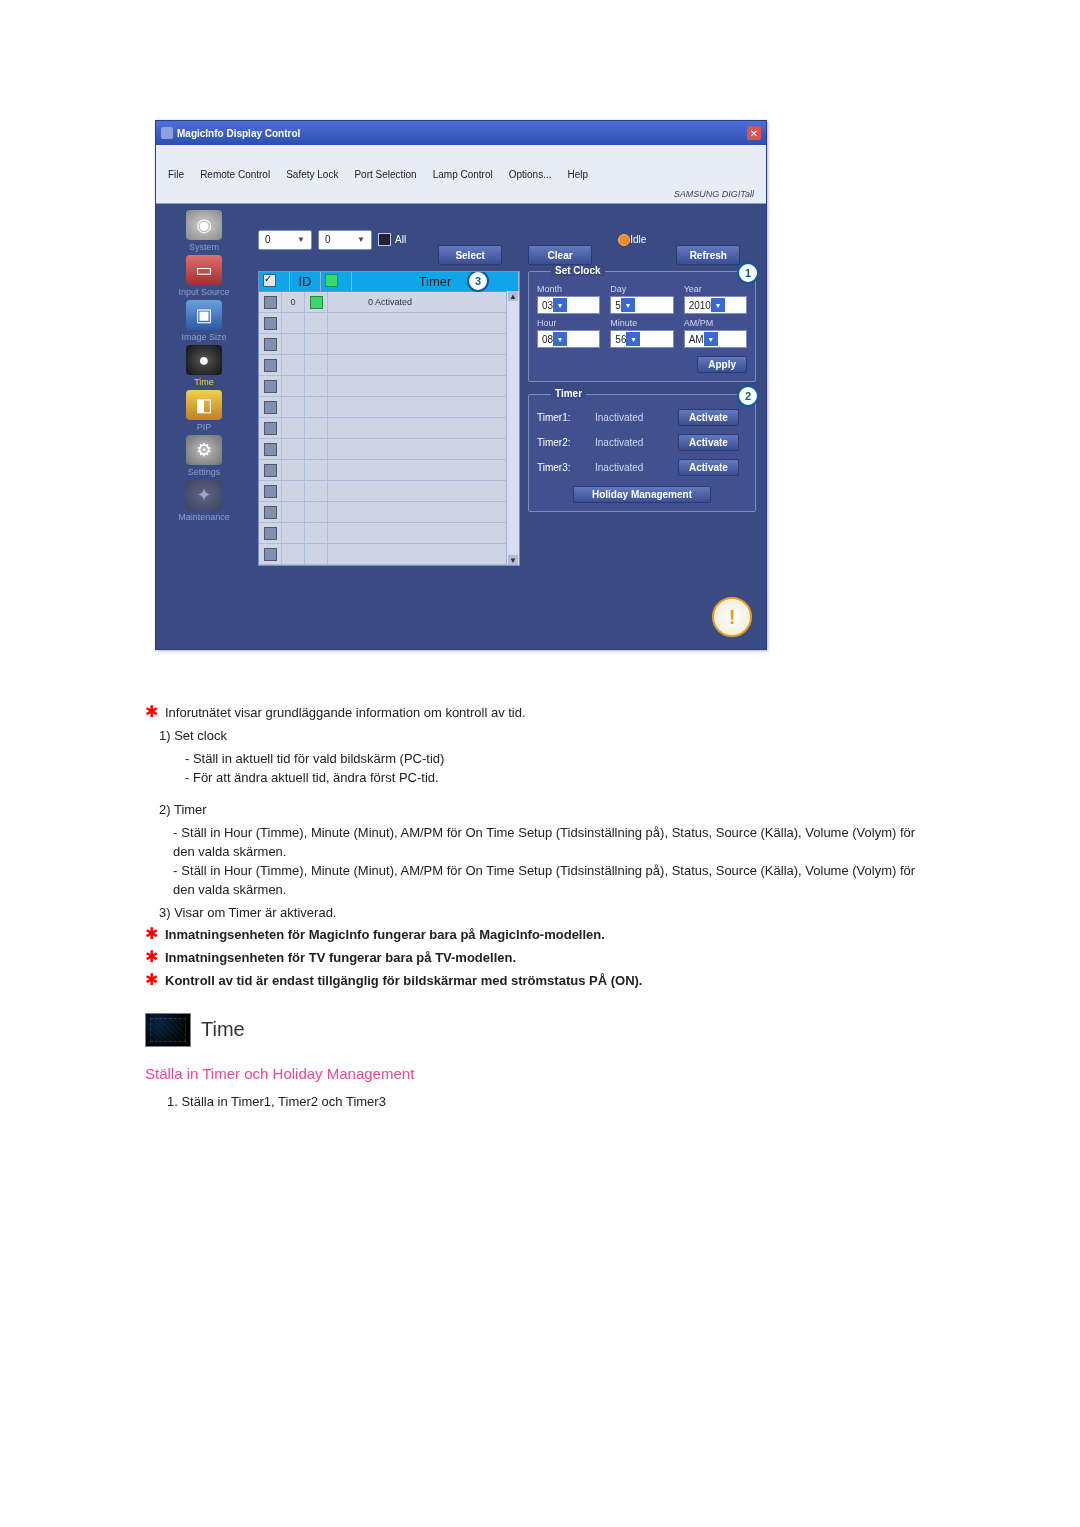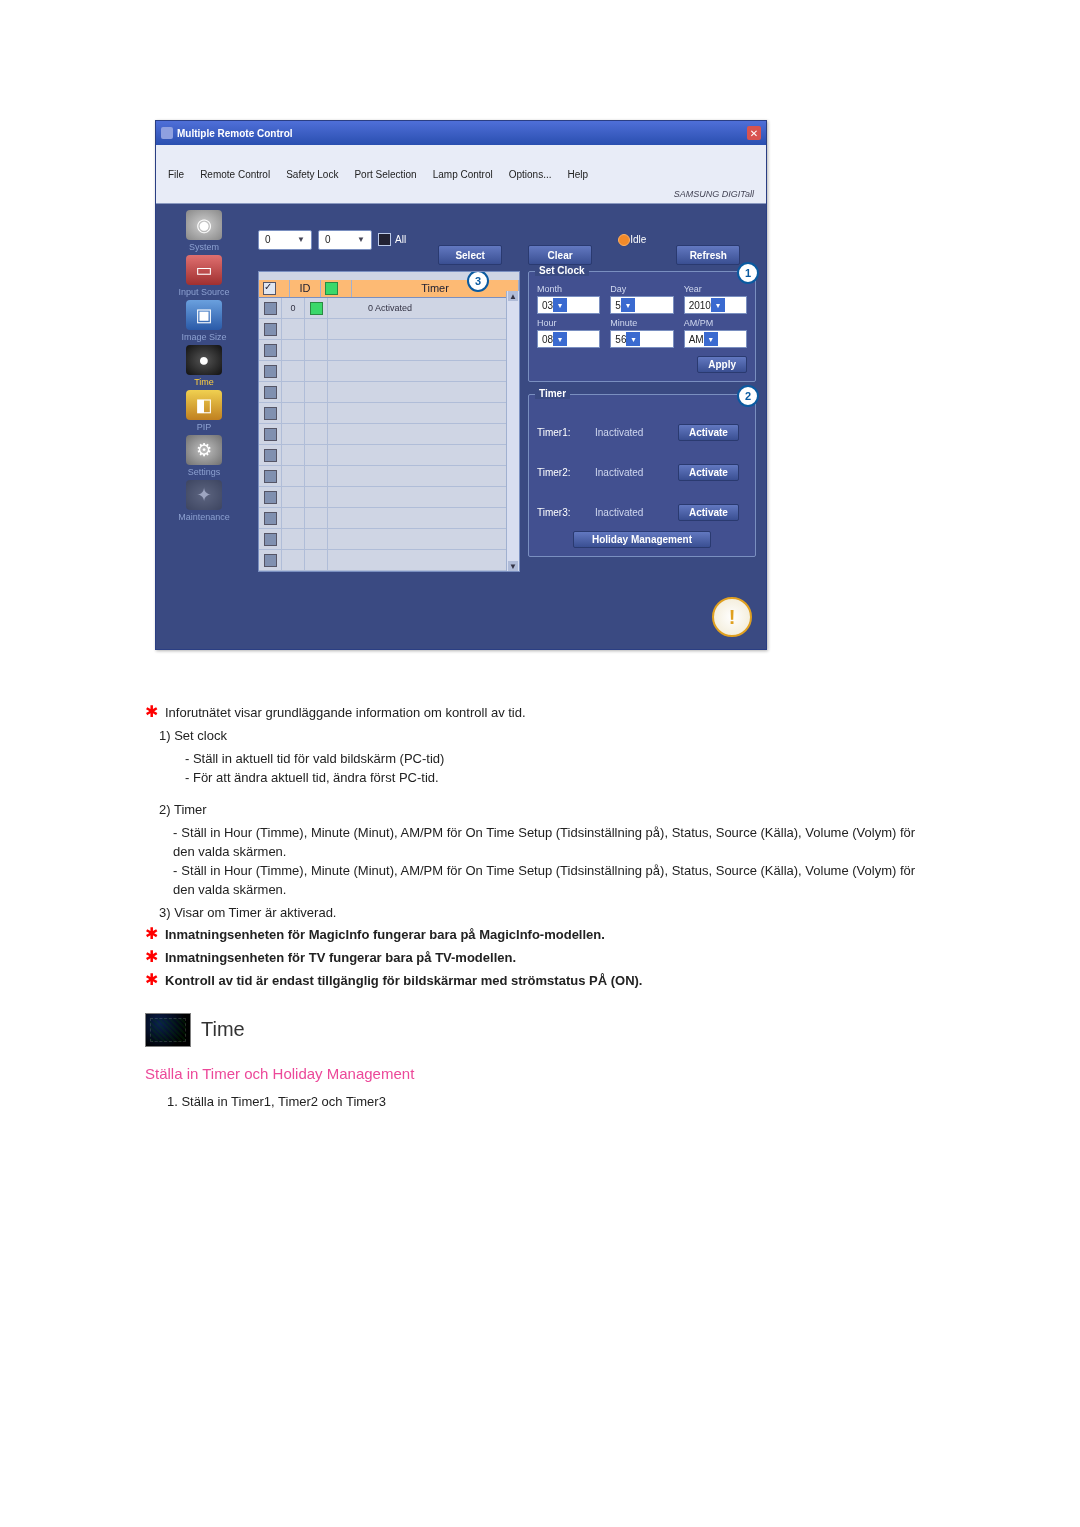--- a/index.html
+++ b/index.html
@@ -151,25 +151,24 @@
   }
   .grid-area {
     width: 260px;
     background: #cfd5e4;
     border: 1px solid #7a8fc0;
     position: relative;
     overflow:hidden;
   }
   .grid-header {
     display:flex;
-    background:#fdba74;
+    background:#0ea5e9;
     border-bottom:1px solid #7a8fc0;
-    font-size:11px;
+    font-size:13px;
     color:#223;
-    margin-top:8px;
   }
   .gh-cell { border-right:1px solid #a0b0d0; padding:2px 4px; text-align:center;}
   .gh1{width:22px;}
   .gh2{width:22px;}
   .gh3{width:22px;}
   .gh4{flex:1;}
   .grid-rows { }
   .g-row { display:flex; height:20px; border-bottom:1px solid #b0bdd8;}
   .gc { border-right:1px solid #b0bdd8; display:flex; align-items:center; justify-content:center; font-size:9px; color:#334;}
   .gc1{width:22px;} .gc2{width:22px;} .gc3{width:22px;} .gc4{flex:1; justify-content:flex-start; padding-left:40px;}
@@ -191,21 +190,21 @@
   }
   .right-panels { flex:1; display:flex; flex-direction:column; gap:12px;}
   .panel {
     border:1px solid #7a8fc0;
     background:#425090;
     padding:6px 8px 8px 8px;
     position:relative;
     border-radius:2px;
   }
   .panel-title {
-    position:absolute; top:-7px; left:6px;
+    position:absolute; top:-7px; left:22px;
     background:#3a4a82; padding:0 4px;
     font-weight:bold; color:#fff; font-size:10px;
   }
   .clk-grid {
     display:grid;
     grid-template-columns: repeat(3, 1fr);
     gap:4px 10px;
     margin-top:6px;
   }
   .fld label{font-size:9px;color:#d0d8ef; display:block; margin-bottom:2px;}
@@ -216,21 +215,21 @@
   }
   .sel .dn{ width:14px;height:14px;background:#3a6ad0;color:#fff;display:flex;align-items:center;justify-content:center;font-size:8px;}
 
   .apply-row{ display:flex; justify-content:flex-end; margin-top:8px;}
   .btn2 {
     background: linear-gradient(#6278c0,#3a4f92);
     color:#fff; border:1px solid #2a3a70;
     font-size:10px; font-weight:bold;
     padding:2px 10px; cursor:pointer; border-radius:2px;
   }
-  .timer-row{ display:flex; align-items:center; gap:8px; margin-top:23px; color:#d0d8ef; font-size:10px;}
+  .timer-row{ display:flex; align-items:center; gap:8px; margin-top:8px; color:#d0d8ef; font-size:10px;}
   .timer-row .tname{ width:50px; color:#fff;}
   .timer-row .tstat{ width:75px;}
   .hm-row{ display:flex; justify-content:center; margin-top:10px;}
   .warn-ico {
     position:absolute; right:14px; bottom:12px;
     width:36px;height:36px;border-radius:50%;
     background: radial-gradient(#fff,#f0e8d0);
     border:2px solid #e0a020;
     display:flex;align-items:center;justify-content:center;
     color:#e0a020;font-weight:bold;font-size:20px;
@@ -280,21 +279,21 @@
 </style>
 </head>
 <body>
 
 <div class="page">
   <div class="screenshot-wrap">
     <div class="mdc-window">
 
       <div class="mdc-titlebar">
         <div class="app-ico"></div>
-        <span class="title-text">Multiple Remote Control</span>
+        <span class="title-text">MagicInfo Display Control</span>
         <div class="mdc-close">✕</div>
       </div>
 
       <div class="mdc-menubar">
         <span>File</span>
         <span>Remote Control</span>
         <span>Safety Lock</span>
         <span>Port Selection</span>
         <span>Lamp Control</span>
         <span>Options...</span>

